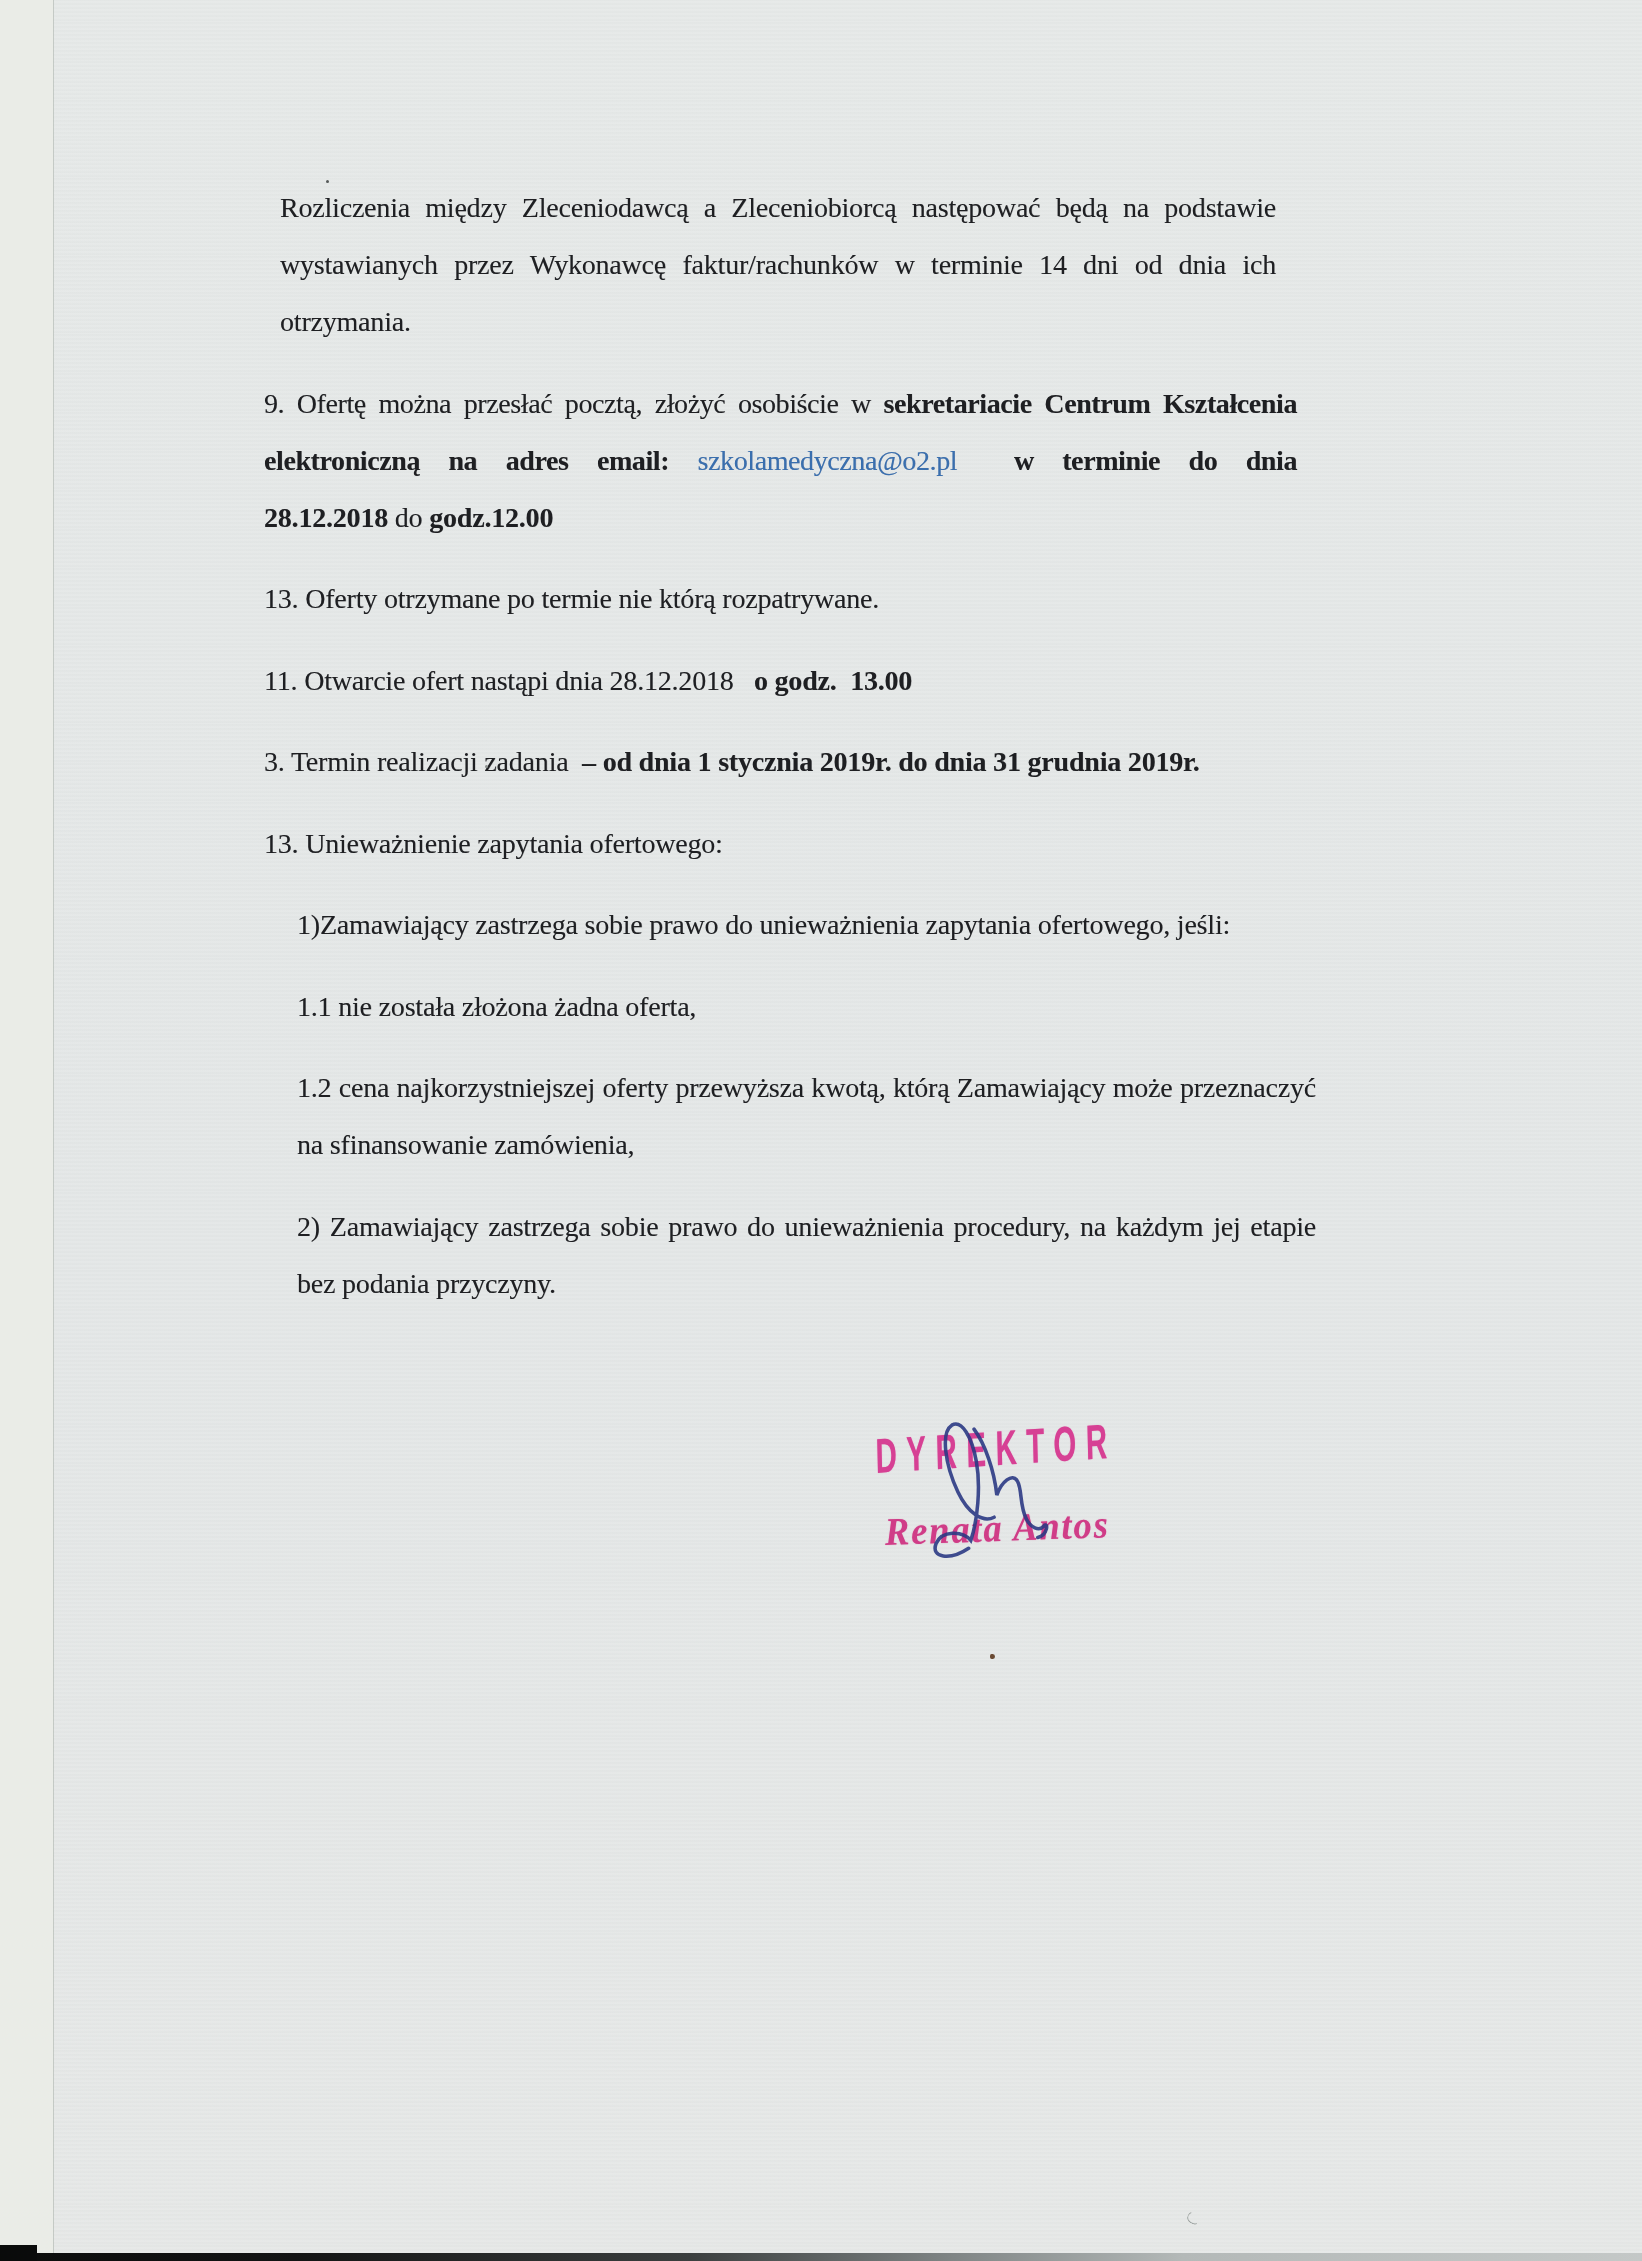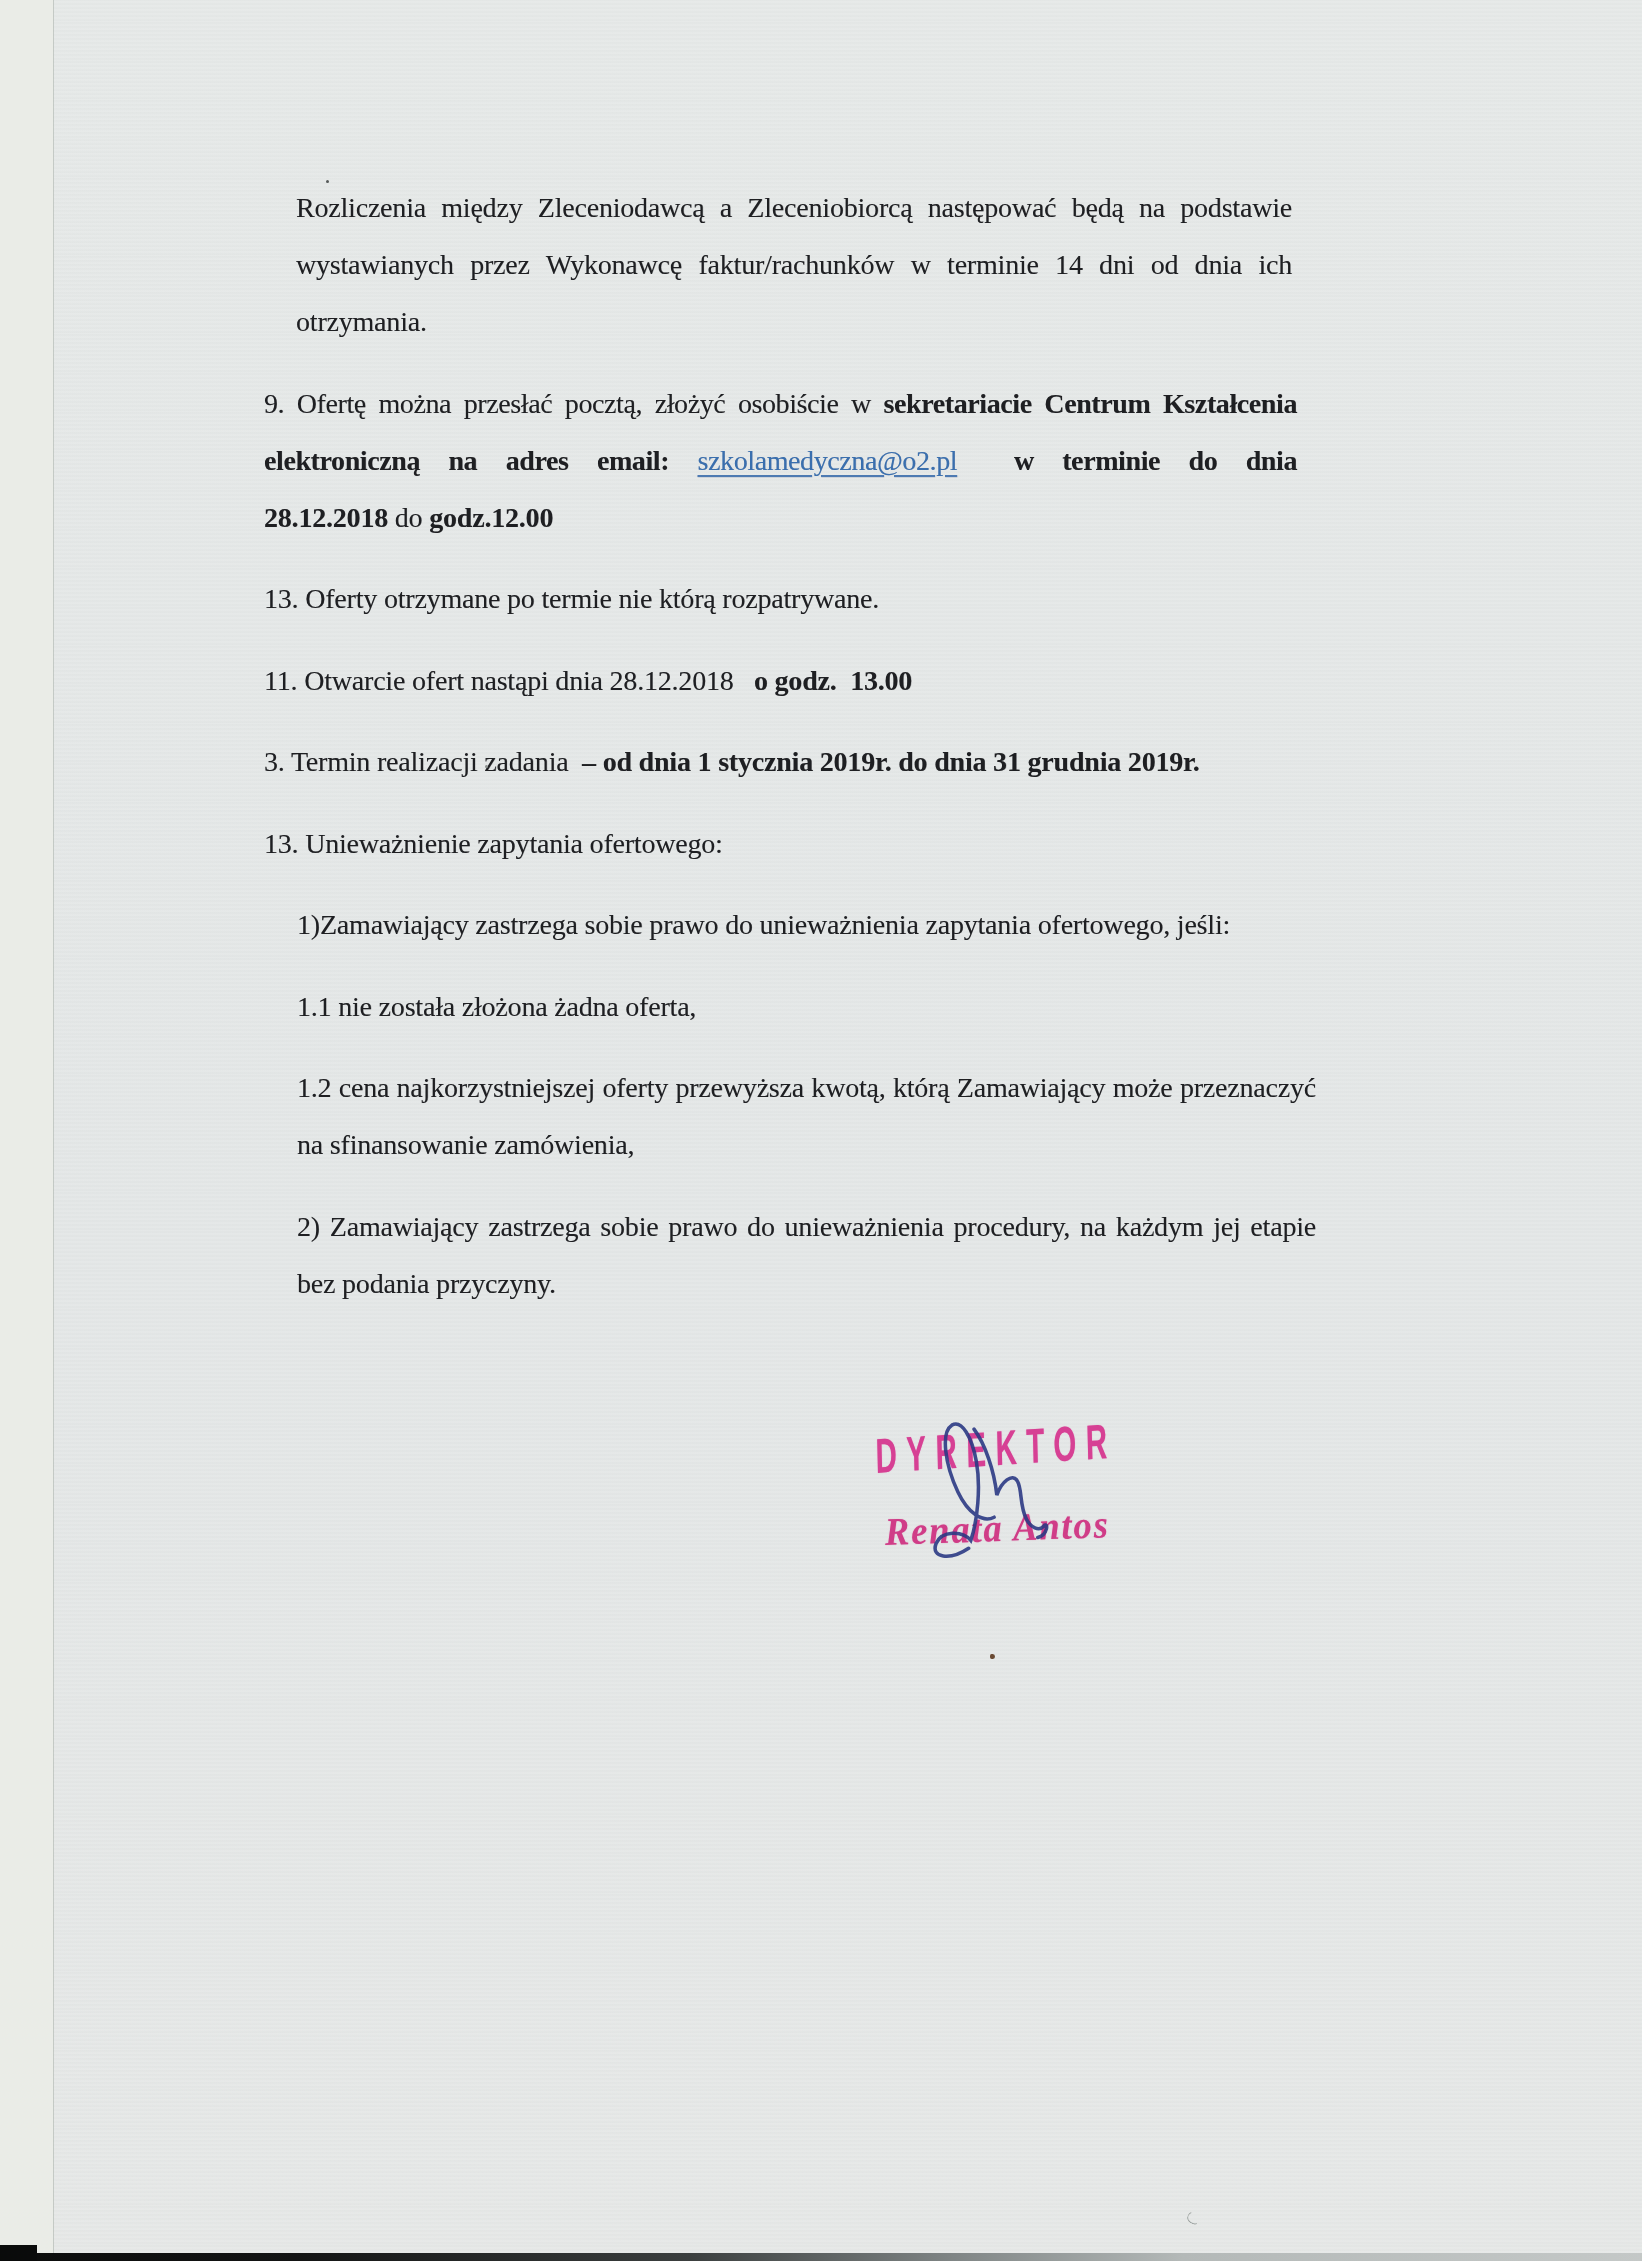--- a/index.html
+++ b/index.html
@@ -22,28 +22,28 @@
     position:absolute;left:53px;top:0;width:1.3px;height:2261px;
     background:rgba(170,176,170,0.55);
   }
   .content{
     position:absolute;left:264px;top:179px;width:1033px;
     font-size:28px;line-height:57px;color:#1e1f22;
     letter-spacing:-0.2px;
     text-shadow:0.3px 0.4px 0.5px rgba(25,25,32,0.32);
   }
   .block{margin:0 0 24.5px 0;text-align:justify;text-align-last:left;}
-  .indent{margin-left:32px;width:996px;}
+  .indent{margin-left:16px;width:996px;}
   .oneline{white-space:nowrap;}
   .subpara{margin-left:33px;width:1019px;}
   .b{font-weight:bold;margin-top:24px;}
   .item9line{text-align:justify;text-align-last:justify;letter-spacing:-0.4px;}
   .item9last{text-align:left;text-align-last:left;}
   .email{
-    color:#3a6fae;text-decoration:underline;
+    color:#3a6fae;
     text-decoration-color:#4d7ab2;text-decoration-thickness:1.9px;text-underline-offset:4.5px;
     text-shadow:0.3px 0.4px 0.5px rgba(40,70,130,0.35);
   }
   .stamp-title{
     position:absolute;left:875px;top:1428px;
     font-family:"Liberation Sans","DejaVu Sans",sans-serif;
     font-size:49px;font-weight:600;letter-spacing:16px;color:#d6348e;
     transform:scaleX(0.60) rotate(-2.2deg);transform-origin:left top;
     opacity:0.93;white-space:nowrap;text-shadow:0 0 1.3px rgba(214,52,142,0.45);
   }

